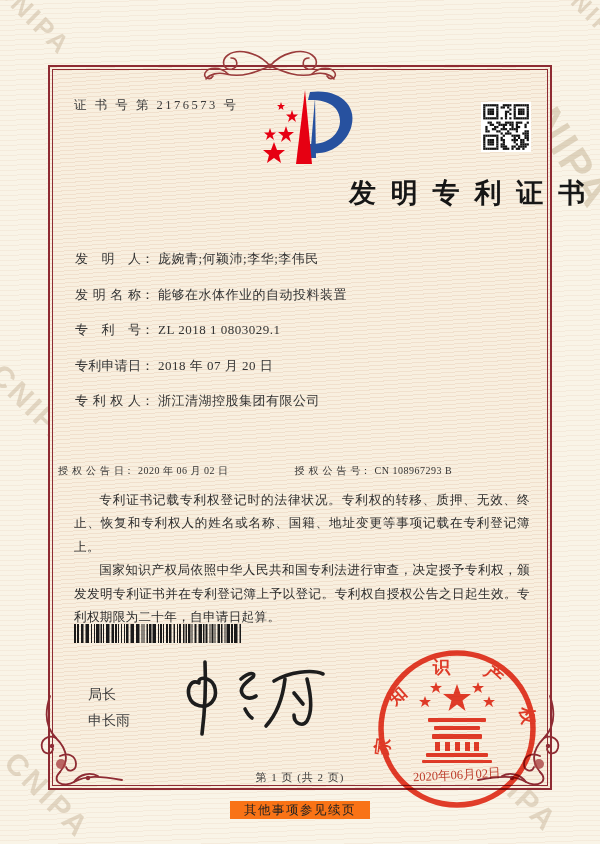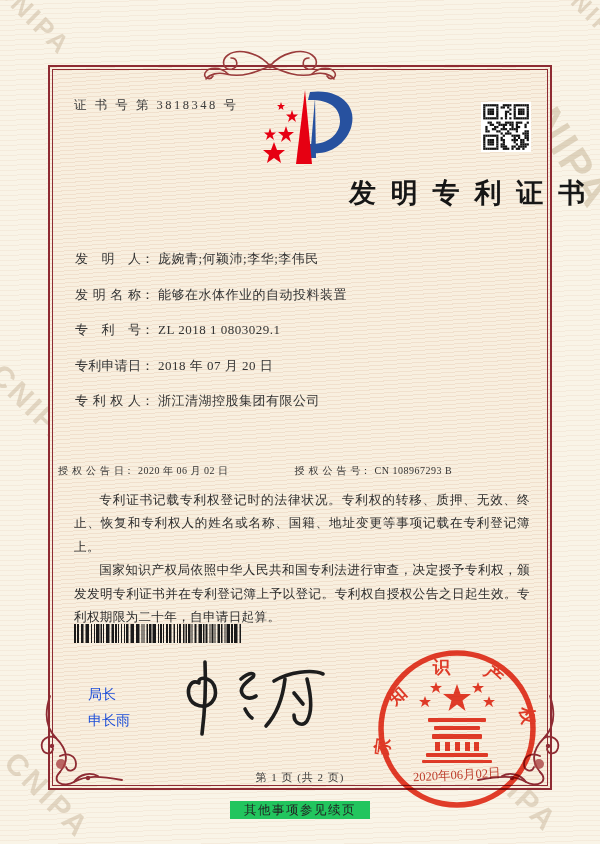--- a/index.html
+++ b/index.html
@@ -67,28 +67,28 @@
   .frow{height:13px;line-height:13px;margin-bottom:22.5px;white-space:nowrap;}
   .flabel{display:inline-block;width:66px;text-align:justify;text-align-last:justify;vertical-align:top;}
   .fcolon{display:inline-block;margin-right:4px;}
   .fvalue{letter-spacing:0.5px;}
   .grant-row{position:absolute;left:58px;top:464px;width:452px;font-size:10px;white-space:nowrap;z-index:2;}
   .grant-pair.first{display:inline-block;width:234px;}
   .grant-pair .flabel{width:66px;}
   .paras{position:absolute;left:74px;top:489px;width:456px;font-size:12.6px;line-height:23.4px;text-align:justify;color:#2e2e2e;z-index:2;letter-spacing:0.3px;}
   .paras p{text-indent:2em;}
   .barcode{position:absolute;left:74px;top:624px;width:172px;height:19px;z-index:2;}
-  .signer{position:absolute;left:88px;top:682px;font-size:14px;line-height:26px;color:#1d4ed8;z-index:2;}
+  .signer{position:absolute;left:88px;top:682px;font-size:14px;line-height:26px;color:#404040;z-index:2;}
   .signature{position:absolute;left:178px;top:652px;width:155px;height:92px;z-index:3;}
   .seal{position:absolute;left:372px;top:644px;width:170px;height:170px;z-index:4;mix-blend-mode:multiply;opacity:0.93;}
   .page-no{position:absolute;left:0;top:770px;width:600px;text-align:center;font-size:11px;color:#3a3a3a;z-index:2;letter-spacing:1px;}
   .footer-note{
     position:absolute;left:0;top:802px;width:600px;text-align:center;font-size:12.5px;color:#222;z-index:2;
   }
-  .footer-note span{background:#22c55e;padding:2px 14px;letter-spacing:1.5px;margin-top:16px;}
+  .footer-note span{background:#f97316;padding:2px 14px;letter-spacing:1.5px;margin-top:16px;}
 </style>
 </head>
 <body>
 
 <span class="wm wm1">CNIPA</span>
 <span class="wm wm2">CNIPA</span>
 <span class="wm wm3">CNIPA</span>
 <span class="wm wm4">CNIPA</span>
 <span class="wm wm5">CNIPA</span>
 <span class="wm wm6">CNIPA</span>
@@ -125,21 +125,21 @@
     <path d="M30,78 C20,88 34,94 44,88 C56,81 70,82 92,86"></path>
     <path d="M26,44 C18,40 10,46 12,54 C14,61 22,61 23,55"></path>
     <path d="M30,62 C38,58 46,62 46,70 C46,77 38,79 36,73"></path>
     <path d="M44,88 C50,80 60,78 68,82"></path>
     <circle cx="31" cy="70" r="5" fill="#a44" stroke="none" opacity="0.8"></circle>
     <circle cx="22" cy="52" r="2.2" fill="#8e2b33" stroke="none"></circle>
     <circle cx="58" cy="84" r="2.2" fill="#8e2b33" stroke="none"></circle>
   </g>
 </svg>
 
-<div class="cert-no">证 书 号 第 3818348 号</div>
+<div class="cert-no">证 书 号 第 2176573 号</div>
 
 <svg class="logo" viewBox="0 0 116 82">
   <g fill="var(--logo_blue)">
     <path d="M64,6 C96,2 112,22 105,42 C98,62 76,72 60,65 C57,63 59,58 63,58 C82,59 94,48 94,35 C94,21 82,13 62,14 Z"></path>
     <polygon points="69,12 64,72 70,72"></polygon>
   </g>
   <g fill="var(--logo_red)">
     <polygon points="59,4 50,78 66,78"></polygon>
     <g>
       <polygon points="28,56 31,64 39,64 33,69 35,77 28,72 21,77 23,69 17,64 25,64"></polygon>

